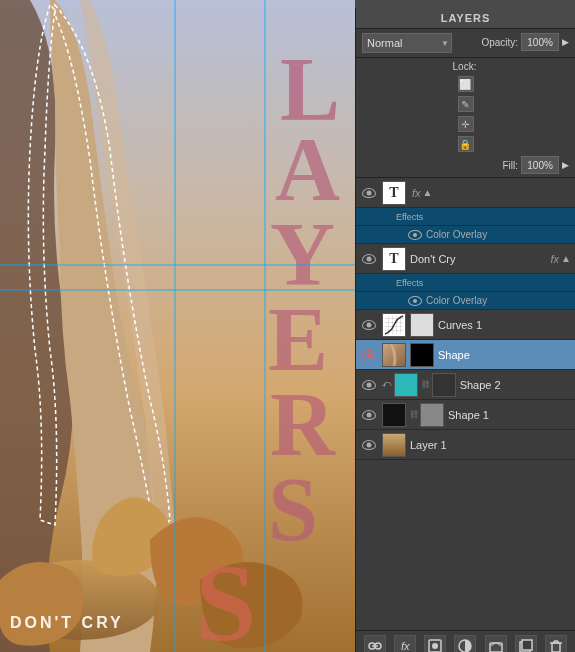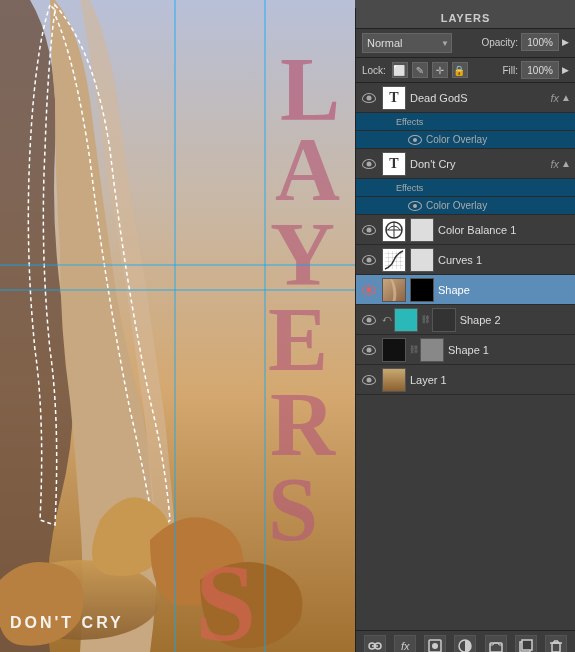--- a/index.html
+++ b/index.html
@@ -111,20 +111,21 @@
       padding: 1px 2px;
     }
 
     .lock-row {
       background: #3c3c3c;
       border-bottom: 1px solid #222;
       padding: 3px 6px;
       display: flex;
       align-items: center;
       gap: 4px;
+      flex-direction: column;
     }
 
     .lock-label {
       color: #ccc;
       font-size: 10px;
       margin-right: 2px;
     }
 
     .lock-icon {
       width: 16px;
@@ -522,21 +523,20 @@
       </div>
     </div>
 
     <div class="layers-list">
 
       <div class="layer-item">
         <div class="eye-icon">
           <div class="eye-symbol"></div>
         </div>
         <div class="layer-thumb text-thumb">T</div>
-        <span class="layer-name">Dead GodS</span>
         <span class="fx-badge">fx</span>
         <span style="font-size:10px;color:#aaa;margin-left:2px;">▲</span>
       </div>
 
       <div class="effects-row">
         <span style="font-size:9px;color:#aaa;margin-right:4px;">Effects</span>
       </div>
 
       <div class="effects-row" style="padding-left:52px;">
         <div class="effect-eye"></div>
@@ -555,35 +555,20 @@
 
       <div class="effects-row">
         <span style="font-size:9px;color:#aaa;margin-right:4px;">Effects</span>
       </div>
 
       <div class="effects-row" style="padding-left:52px;">
         <div class="effect-eye"></div>
         <span class="color-overlay-text">Color Overlay</span>
       </div>
 
-      <div class="layer-item">
-        <div class="eye-icon">
-          <div class="eye-symbol"></div>
-        </div>
-        <div class="layer-thumb adjustment-thumb balance-thumb">
-          <svg width="22" height="22">
-            <circle cx="11" cy="11" r="8" fill="none" stroke="#333" stroke-width="1.5"></circle>
-            <line x1="3" y1="11" x2="19" y2="11" stroke="#333" stroke-width="1"></line>
-            <line x1="11" y1="3" x2="11" y2="19" stroke="#333" stroke-width="1"></line>
-            <path d="M5 11 Q7 7 11 7 Q15 7 17 11" fill="none" stroke="#333" stroke-width="1"></path>
-          </svg>
-        </div>
-        <div class="layer-mask" style="background:#ddd;"></div>
-        <span class="layer-name">Color Balance 1</span>
-      </div>
 
       <div class="layer-item">
         <div class="eye-icon">
           <div class="eye-symbol"></div>
         </div>
         <div class="layer-thumb curves-thumb">
           <svg width="22" height="22">
             <rect width="22" height="22" fill="#fff"></rect>
             <line x1="0" y1="22" x2="22" y2="0" stroke="#ccc" stroke-width="0.5" stroke-dasharray="2,2"></line>
             <path d="M2 20 Q8 18 11 11 Q14 4 20 2" fill="none" stroke="#333" stroke-width="1.5"></path>

